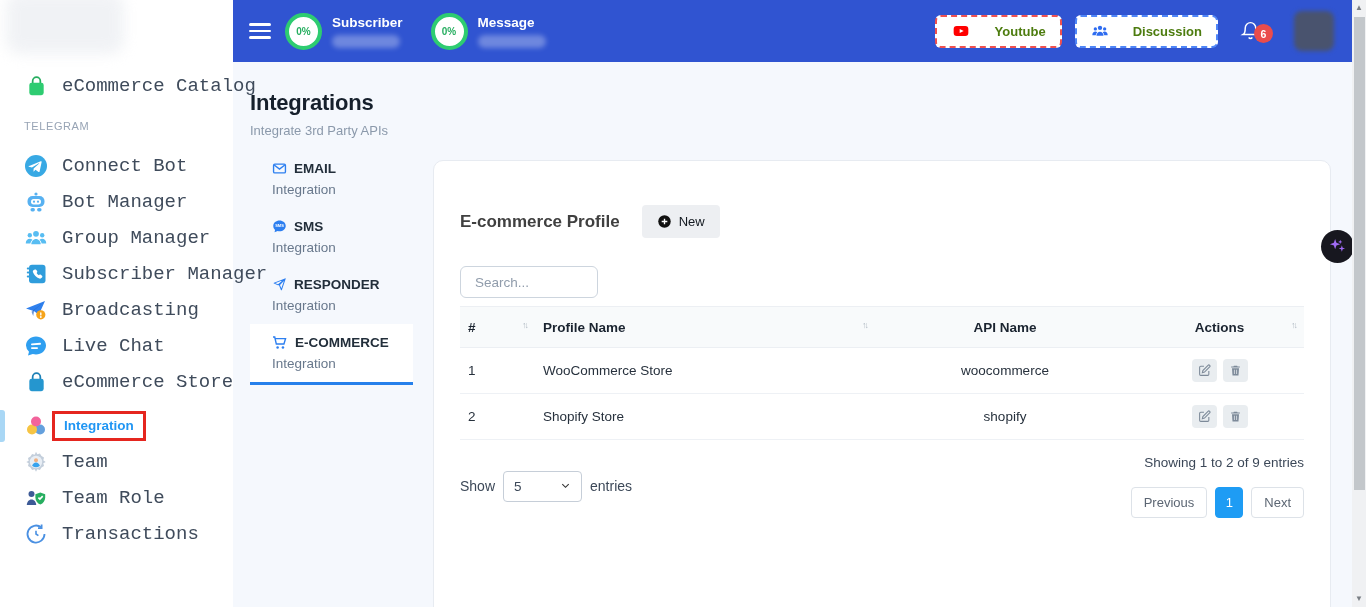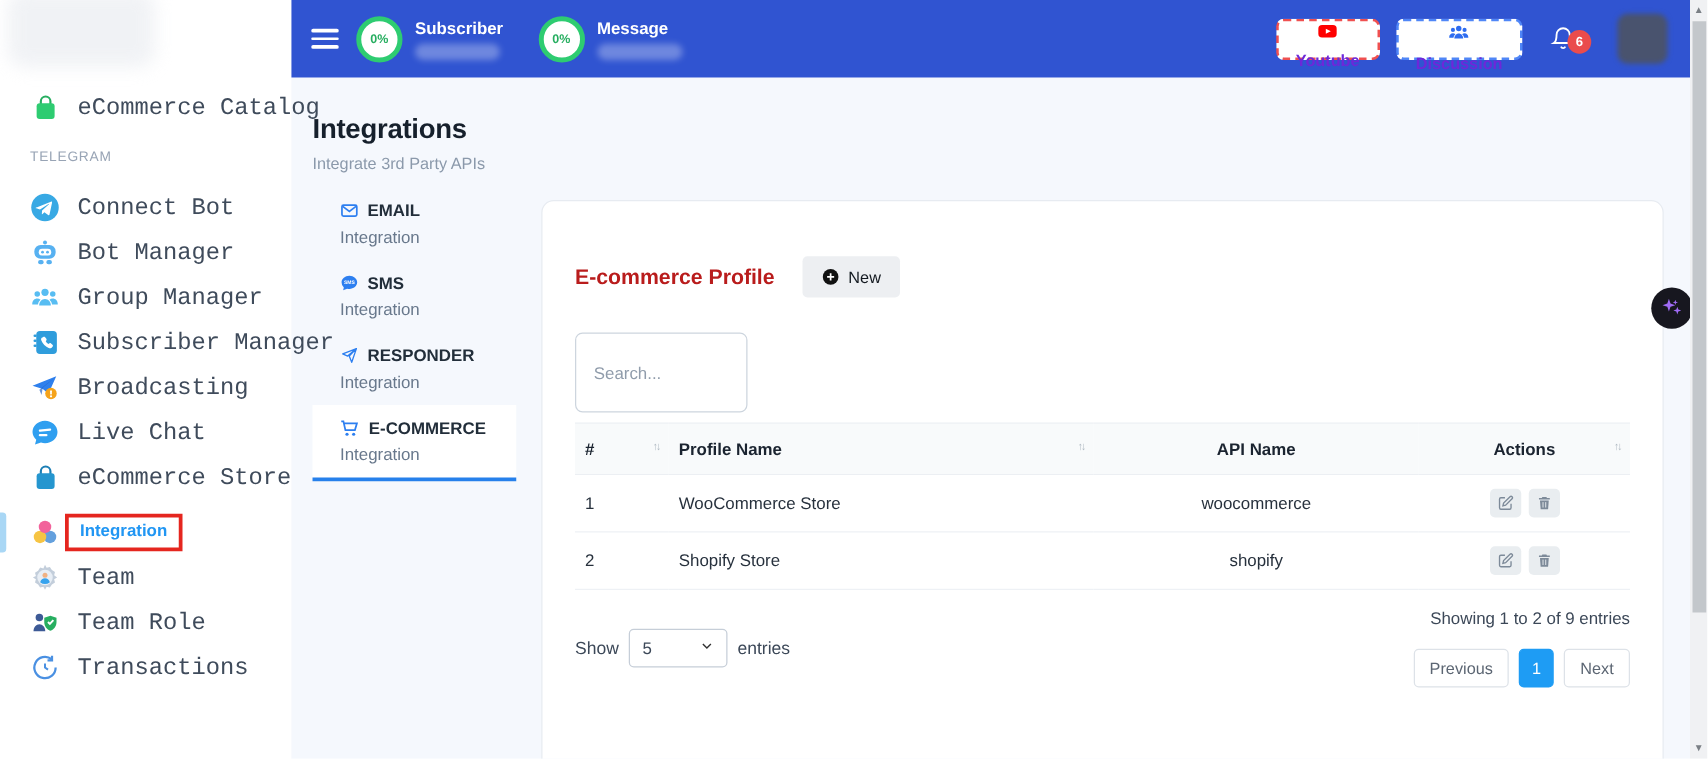--- a/index.html
+++ b/index.html
@@ -24,21 +24,21 @@
   
   .topbar { position:absolute; left:233px; top:0; width:1119px; height:62px; background:#3054d1; display:flex; align-items:center; z-index:4; }
   .hamburger { margin-left:16px; width:22px; cursor:pointer; }
   .hamburger div { height:2.6px; background:#fff; border-radius:2px; margin:4px 0; }
   .stat { display:flex; align-items:center; margin-left:14px; gap:10px; }
   .stat + .stat { margin-left:28px; }
   .stat-circle { width:37px; height:37px; border-radius:50%; background:#fff; border:4px solid #2ecc71; display:flex; align-items:center; justify-content:center; font-size:10px; font-weight:700; color:#27ae60; }
   .stat-label { font-size:13.5px; font-weight:700; color:#fff; }
   .stat-pill { width:68px; height:13px; margin-top:5px; border-radius:7px; background:rgba(255,255,255,.30); filter:blur(2.5px); }
   .topbar-right { margin-left:auto; display:flex; align-items:center; padding-right:18px; }
-  .tb-btn { height:33px; background:#fff; border-radius:6px; display:flex; align-items:center; gap:8px; padding:0 14px; font-size:13px; font-weight:600; color:#6d28d9; cursor:pointer;flex-direction:column; }
+  .tb-btn { height:33px; background:#fff; border-radius:6px; display:flex; align-items:center; gap:24px; padding:0 14px; font-size:13px; font-weight:600; color:#4d7c0f; cursor:pointer; }
   .tb-btn.youtube { border:2px dashed #ef5050; }
   .tb-btn.discussion { border:2px dashed #4f86f7; margin-left:13px; }
   .bell-wrap { position:relative; margin-left:22px; margin-right:32px; cursor:pointer; width:22px; height:24px; }
   .badge { position:absolute; right:-11px; top:5px; width:19px; height:19px; border-radius:50%; background:#ea4c4c; color:#fff; font-size:10.5px; font-weight:700; display:flex; align-items:center; justify-content:center; }
   .avatar { width:40px; height:40px; border-radius:8px; background:#49536e; filter:blur(2px); cursor:pointer; }
 
   
   .content { position:absolute; left:233px; top:62px; width:1119px; height:545px; background:#f5f8fd; overflow:hidden; }
   .page-head { position:absolute; left:17px; top:28px; }
   .page-title { font-size:22px; font-weight:700; color:#16202c; letter-spacing:-.2px; }
@@ -46,23 +46,23 @@
 
   .subnav { position:absolute; left:17px; top:88px; width:163px; }
   .subnav-item { padding:9px 0 9px 22px; cursor:pointer; }
   .subnav-title { display:flex; align-items:center; gap:7px; font-size:13.5px; font-weight:700; color:#222e3a; line-height:19px; }
   .subnav-sub { font-size:13.5px; color:#68788c; margin-top:2px; line-height:19px; }
   .subnav-item.active { background:#fff; border-bottom:3px solid #2680eb; }
 
   
   .card { position:absolute; left:200px; top:98px; width:898px; height:560px; background:#fff; border:1px solid #e7ebf1; border-radius:10px; }
   .card-head { display:flex; align-items:center; margin:44px 26px 0; }
-  .card-title { font-size:17px; font-weight:700; color:#b91c1c; }
+  .card-title { font-size:17px; font-weight:700; color:#404040; }
   .new-btn { margin-left:22px; background:#edeff2; border:none; border-radius:4px; height:33px; padding:0 15px; display:flex; align-items:center; gap:7px; font-size:13px; color:#12181f; cursor:pointer; font-family:inherit; }
-  .search-input { display:block; margin:28px 0 0 26px; width:138px; height:64px; border:1px solid #cdd5de; border-radius:6px; padding:0 14px; font-size:13.5px; color:#3c4858; background:#fff; outline:none; font-family:inherit; }
+  .search-input { display:block; margin:28px 0 0 26px; width:138px; height:32px; border:1px solid #cdd5de; border-radius:6px; padding:0 14px; font-size:13.5px; color:#3c4858; background:#fff; outline:none; font-family:inherit; }
   .search-input::placeholder { color:#909cab; }
 
   table.tbl { margin:8px 26px 0; width:844px; border-collapse:collapse; table-layout:fixed; }
   .tbl th { height:41px; background:#f8fafb; border-top:1px solid #eceff3; border-bottom:1px solid #eceff3; font-size:13.5px; color:#1b2430; font-weight:700; text-align:left; padding:0 8px; position:relative; }
   .tbl th.center, .tbl td.center { text-align:center; }
   .sort-ic { position:absolute; right:8px; top:13px; font-size:9px; color:#9aa5b1; letter-spacing:-2px; opacity:.75; }
   .tbl td { height:46px; border-bottom:1px solid #eef1f5; font-size:13.5px; color:#27313d; padding:0 8px; }
   .act-btn { display:inline-flex; width:25px; height:23px; background:#e9edf0; border:none; border-radius:4px; align-items:center; justify-content:center; margin:0 3px; cursor:pointer; vertical-align:middle; }
 
   .tbl-foot { margin:14px 26px 0; display:flex; justify-content:space-between; align-items:center; }

